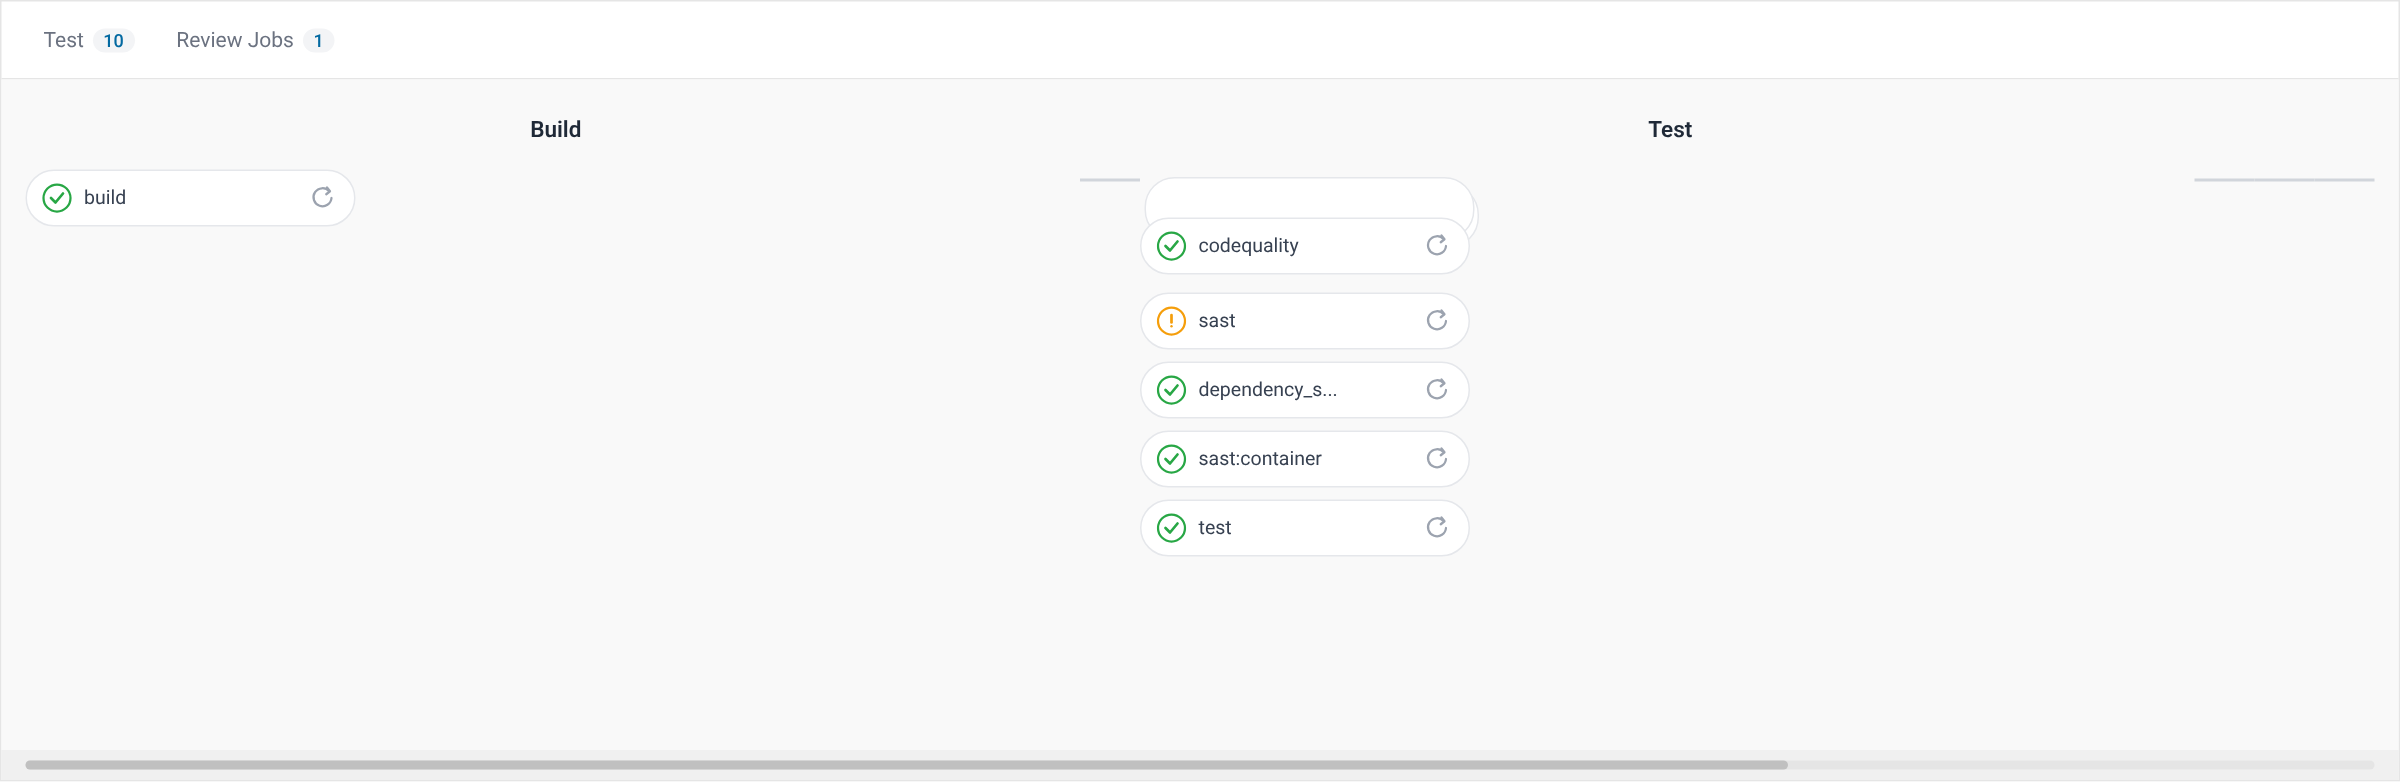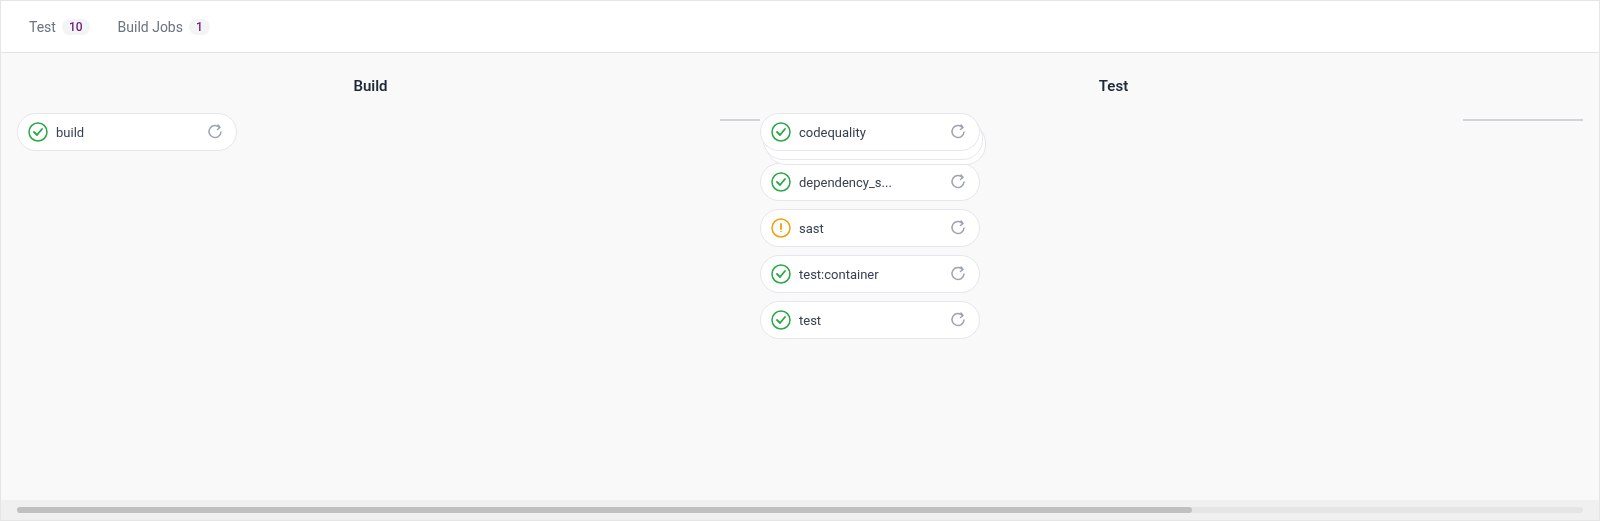--- a/index.html
+++ b/index.html
@@ -46,21 +46,21 @@
     }
 
     .tab.active {
       color: #1f2937;
       font-weight: 600;
       border-bottom: 2px solid #6b4fbb;
     }
 
     .tab-badge {
       background: #f3f4f6;
-      color: #701a75;
+      color: #0369a1;
       border-radius: 10px;
       padding: 1px 7px;
       font-size: 12px;
       font-weight: 500;
     }
 
     
     .pipeline-content {
       flex: 1;
       padding: 24px 16px 16px 16px;
@@ -190,21 +190,21 @@
 <body>
 
 <div class="page-container">
 
   <div class="tab-bar">
     <div class="tab">
       <span>Test</span>
       <span class="tab-badge">10</span>
     </div>
     <div class="tab">
-      <span>Build Jobs</span>
+      <span>Review Jobs</span>
       <span class="tab-badge">1</span>
     </div>
   </div>
 
   <div class="pipeline-content">
     <div class="stages-container">
 
       <div class="stage">
         <div class="stage-title">Build</div>
         <div class="stage-jobs">
@@ -229,71 +229,71 @@
       </div>
 
       <div class="stage">
         <div class="stage-title">Test</div>
         <div class="stage-jobs">
 
           <div style="position:relative; width:220px; margin-bottom: 4px;">
 
             <div style="position:absolute; top:10px; left:6px; right:-6px; height:42px; background:#fff; border:1px solid #e5e7eb; border-radius:20px; z-index:1;"></div>
             <div style="position:absolute; top:5px; left:3px; right:-3px; height:42px; background:#fff; border:1px solid #e5e7eb; border-radius:20px; z-index:2;"></div>
-            <div class="job-card" style="position:relative; z-index:3;">
+            <div class="job-card" style="position:relative; z-index:3;margin-top:32px;">
               <div class="job-left">
                 <svg class="status-icon" viewBox="0 0 20 20" fill="none">
                   <circle cx="10" cy="10" r="9" stroke="#28a745" stroke-width="1.5" fill="none"></circle>
                   <polyline points="6,10 9,13 14,7" stroke="#28a745" stroke-width="1.8" fill="none" stroke-linecap="round" stroke-linejoin="round"></polyline>
                 </svg>
                 <span class="job-name">codequality</span>
               </div>
               <svg class="retry-icon" viewBox="0 0 18 18" fill="none">
                 <path d="M13.5 4.5A6 6 0 1 0 15 9" stroke="#9ca3af" stroke-width="1.5" stroke-linecap="round"></path>
                 <polyline points="12,2 14,4.5 11.5,6.5" stroke="#9ca3af" stroke-width="1.5" fill="none" stroke-linecap="round" stroke-linejoin="round"></polyline>
               </svg>
             </div>
           </div>
 
           <div class="job-card">
             <div class="job-left">
               <svg class="status-icon" viewBox="0 0 20 20" fill="none">
-                <circle cx="10" cy="10" r="9" stroke="#28a745" stroke-width="1.5" fill="none"></circle>
-                <polyline points="6,10 9,13 14,7" stroke="#28a745" stroke-width="1.8" fill="none" stroke-linecap="round" stroke-linejoin="round"></polyline>
-              </svg>
-              <span class="job-name">dependency_s...</span>
-            </div>
-            <svg class="retry-icon" viewBox="0 0 18 18" fill="none">
-              <path d="M13.5 4.5A6 6 0 1 0 15 9" stroke="#9ca3af" stroke-width="1.5" stroke-linecap="round"></path>
-              <polyline points="12,2 14,4.5 11.5,6.5" stroke="#9ca3af" stroke-width="1.5" fill="none" stroke-linecap="round" stroke-linejoin="round"></polyline>
-            </svg>
-          </div>
-
-          <div class="job-card">
-            <div class="job-left">
-              <svg class="status-icon" viewBox="0 0 20 20" fill="none">
                 <circle cx="10" cy="10" r="9" stroke="#f59e0b" stroke-width="1.5" fill="none"></circle>
                 <line x1="10" y1="6" x2="10" y2="11" stroke="#f59e0b" stroke-width="1.8" stroke-linecap="round"></line>
                 <circle cx="10" cy="13.5" r="0.8" fill="#f59e0b"></circle>
               </svg>
               <span class="job-name">sast</span>
             </div>
             <svg class="retry-icon" viewBox="0 0 18 18" fill="none">
               <path d="M13.5 4.5A6 6 0 1 0 15 9" stroke="#9ca3af" stroke-width="1.5" stroke-linecap="round"></path>
               <polyline points="12,2 14,4.5 11.5,6.5" stroke="#9ca3af" stroke-width="1.5" fill="none" stroke-linecap="round" stroke-linejoin="round"></polyline>
             </svg>
           </div>
 
           <div class="job-card">
             <div class="job-left">
               <svg class="status-icon" viewBox="0 0 20 20" fill="none">
                 <circle cx="10" cy="10" r="9" stroke="#28a745" stroke-width="1.5" fill="none"></circle>
                 <polyline points="6,10 9,13 14,7" stroke="#28a745" stroke-width="1.8" fill="none" stroke-linecap="round" stroke-linejoin="round"></polyline>
               </svg>
-              <span class="job-name">test:container</span>
+              <span class="job-name">dependency_s...</span>
+            </div>
+            <svg class="retry-icon" viewBox="0 0 18 18" fill="none">
+              <path d="M13.5 4.5A6 6 0 1 0 15 9" stroke="#9ca3af" stroke-width="1.5" stroke-linecap="round"></path>
+              <polyline points="12,2 14,4.5 11.5,6.5" stroke="#9ca3af" stroke-width="1.5" fill="none" stroke-linecap="round" stroke-linejoin="round"></polyline>
+            </svg>
+          </div>
+
+          <div class="job-card">
+            <div class="job-left">
+              <svg class="status-icon" viewBox="0 0 20 20" fill="none">
+                <circle cx="10" cy="10" r="9" stroke="#28a745" stroke-width="1.5" fill="none"></circle>
+                <polyline points="6,10 9,13 14,7" stroke="#28a745" stroke-width="1.8" fill="none" stroke-linecap="round" stroke-linejoin="round"></polyline>
+              </svg>
+              <span class="job-name">sast:container</span>
             </div>
             <svg class="retry-icon" viewBox="0 0 18 18" fill="none">
               <path d="M13.5 4.5A6 6 0 1 0 15 9" stroke="#9ca3af" stroke-width="1.5" stroke-linecap="round"></path>
               <polyline points="12,2 14,4.5 11.5,6.5" stroke="#9ca3af" stroke-width="1.5" fill="none" stroke-linecap="round" stroke-linejoin="round"></polyline>
             </svg>
           </div>
 
           <div class="job-card">
             <div class="job-left">
               <svg class="status-icon" viewBox="0 0 20 20" fill="none">

